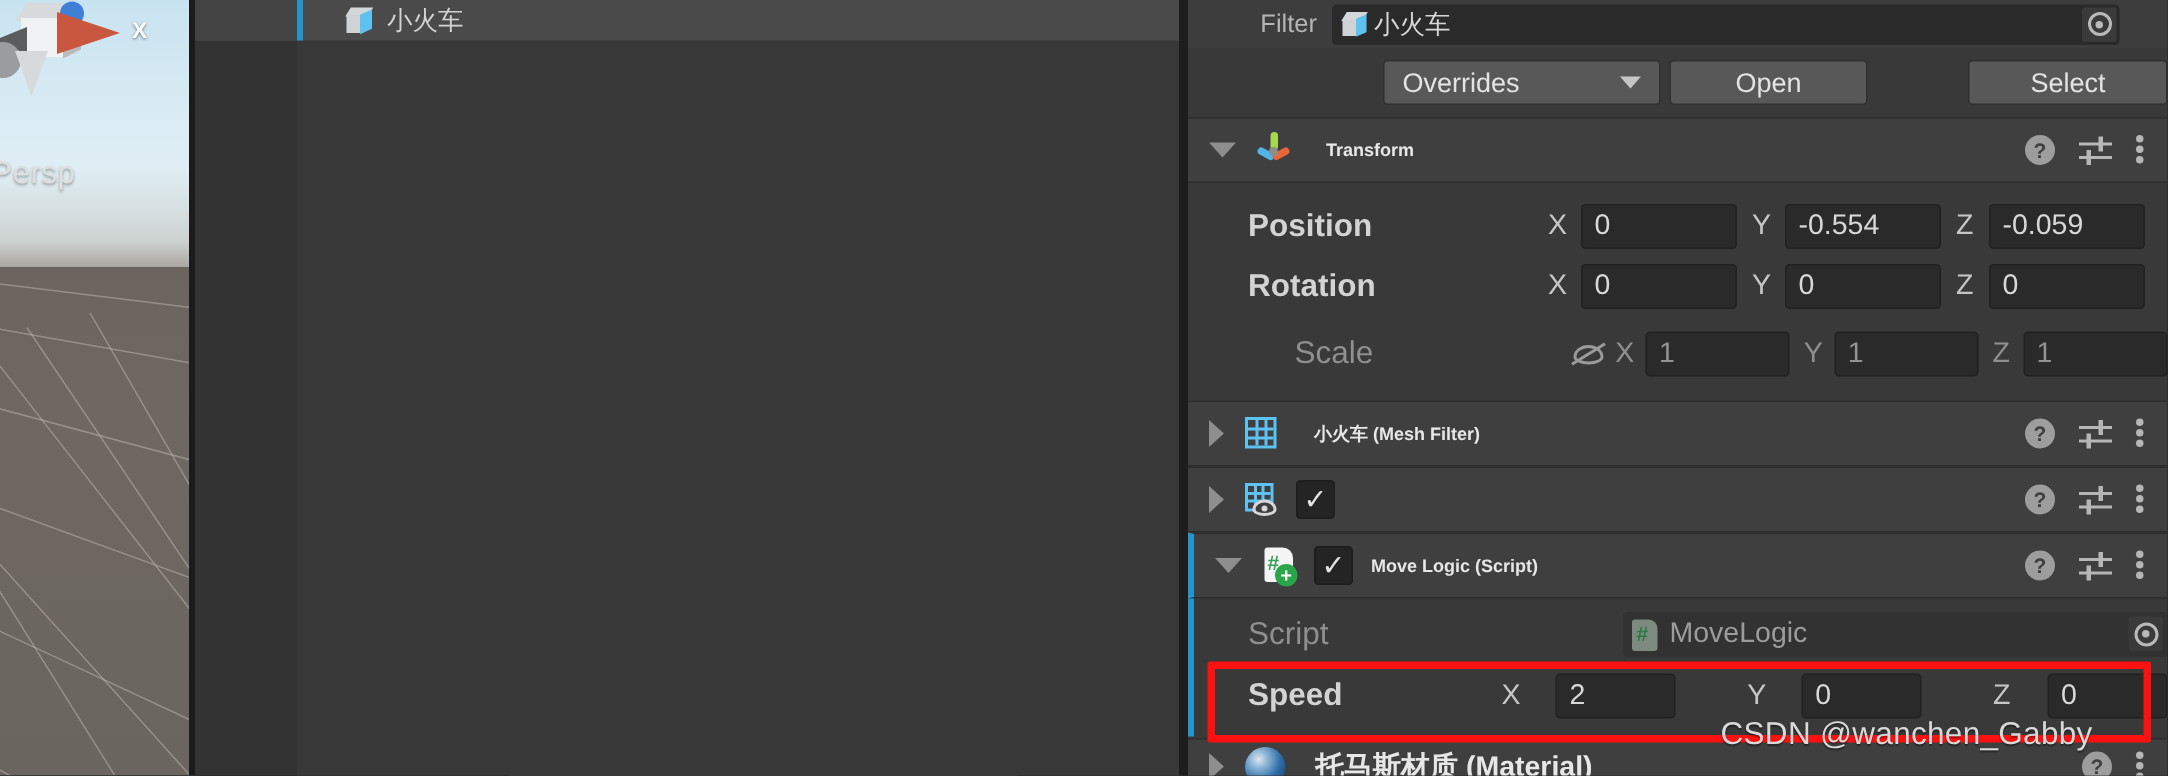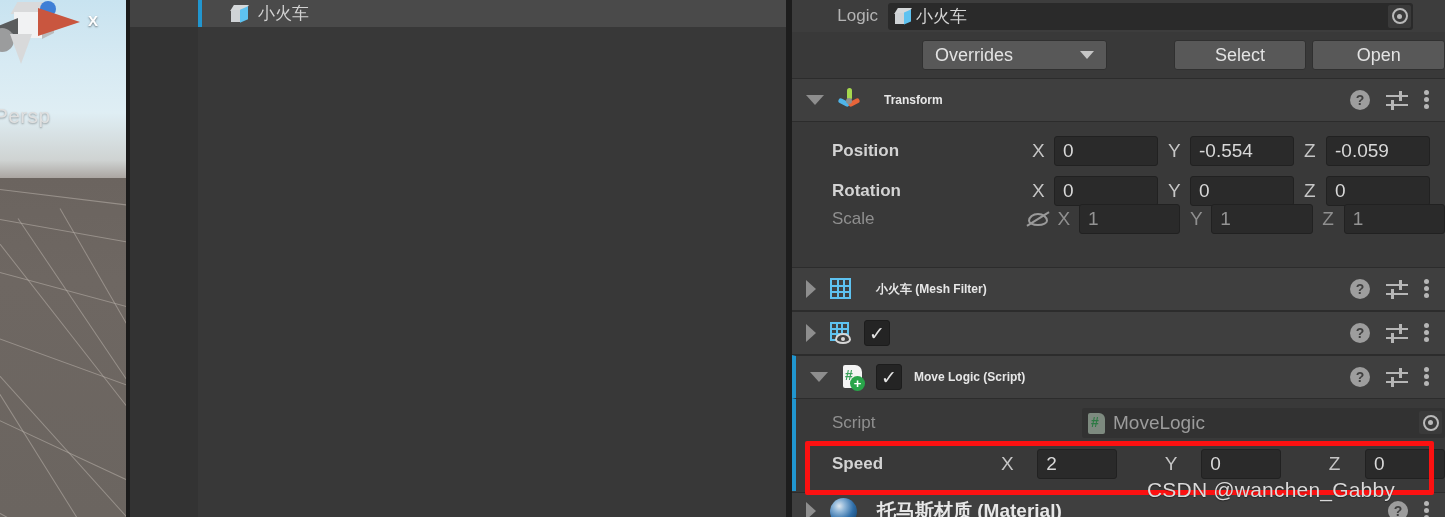--- a/index.html
+++ b/index.html
@@ -310,21 +310,21 @@
   }
 
   
   .prop-row {
     position: absolute; left: 0; width: 653px; height: 40px;
     display: flex; align-items: center;
   }
   .prop-row.in-script { border-left: 4px solid #2196cf; }
   .prop-label {
     margin-left: 40px; width: 200px;
-    color: #d3d3d3; font-size: 17px; font-weight: bold;
+    color: #d3d3d3; font-size: 21px; font-weight: bold;
   }
   .prop-label.dim { color: #8f8f8f; font-weight: normal; }
   .vec-axis {
     color: #c6c6c6; font-size: 19px; width: 22px; text-align: left;
   }
   .vec-axis.dim { color: #8f8f8f; }
   .vec-field {
     width: 104px; height: 30px; background: #2a2a2a;
     border: 1px solid #212121; border-radius: 3px;
     display: flex; align-items: center; padding-left: 8px;
@@ -453,43 +453,43 @@
           <div class="pf-right"></div>
       </div>
       <div class="hier-label">小火车</div>
     </div>
   </div>
   <div class="hier-right-edge"></div>
 
   <div class="inspector">
 
     <div class="prefab-bar">
-      <div class="prefab-label">Logic</div>
+      <div class="prefab-label">Filter</div>
       <div class="prefab-field">
         <div class="prefab-field-icon">
           <div class="pf-top"></div>
             <div class="pf-left"></div>
             <div class="pf-right"></div>
         </div>
         <div class="prefab-field-name">小火车</div>
         <div class="picker-btn">
           <div class="picker-outer">
               <div class="picker-inner"></div>
             </div>
         </div>
       </div>
     </div>
 
     <div class="overrides-bar">
       <div class="dropdown-btn">
         <span>Overrides</span>
         <span class="caret-down"></span>
       </div>
+      <div class="btn-plain btn-open">Open</div>
       <div class="btn-plain btn-select">Select</div>
-      <div class="btn-plain btn-open">Open</div>
     </div>
 
     <div class="comp-header" style="top:78px;">
       <div class="foldout"></div>
       <div class="comp-icon">
         <div class="ti-stem"></div>
           <div class="ti-left"></div>
           <div class="ti-right"></div>
           <div class="ti-hub"></div>
       </div>
@@ -527,21 +527,21 @@
       <span class="vec-axis">X</span>
       <div class="vec-field">0</div>
       <div class="vec-gap"></div>
       <span class="vec-axis">Y</span>
       <div class="vec-field">0</div>
       <div class="vec-gap"></div>
       <span class="vec-axis">Z</span>
       <div class="vec-field">0</div>
     </div>
 
-    <div class="prop-row" style="top:199px;">
+    <div class="prop-row" style="top:216px;padding-left:31px;">
       <div class="prop-label dim">Scale</div>
       <div class="eye-off">
         <div class="eye"></div>
           <div class="slash"></div>
       </div>
       <span class="vec-axis dim">X</span>
       <div class="vec-field dim">1</div>
       <div class="vec-gap"></div>
       <span class="vec-axis dim">Y</span>
       <div class="vec-field dim">1</div>

